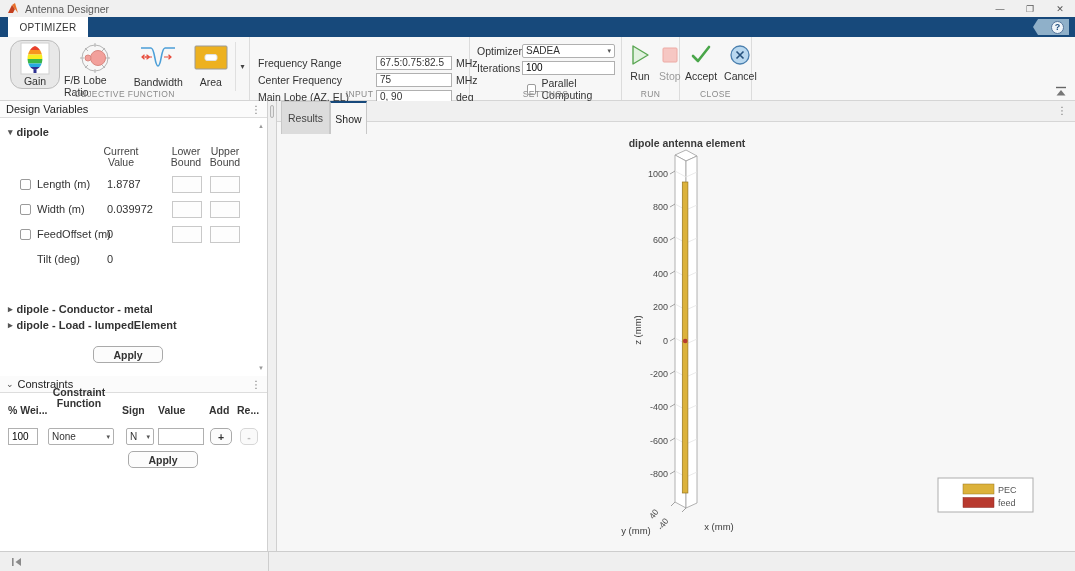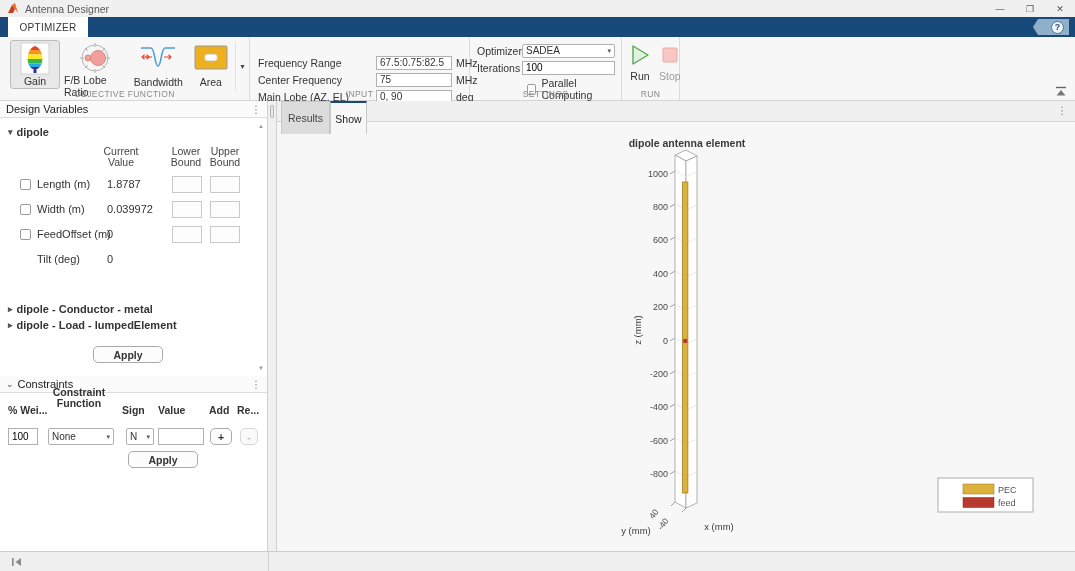--- a/index.html
+++ b/index.html
@@ -18,21 +18,21 @@
   .tab-optimizer{position:absolute;left:8px;top:0;width:80px;height:20px;background:#fff;display:flex;align-items:center;justify-content:center;font-size:10px;letter-spacing:.3px;color:#333}
   .help-btn{position:absolute;right:6px;top:2px;width:36px;height:16px;background:#8fb0c9;clip-path:polygon(14% 0,100% 0,100% 100%,14% 100%,0 50%);display:flex;align-items:center;justify-content:flex-end;padding-right:5px}
   .help-circle{width:13px;height:13px;border-radius:50%;background:#eef4f9;border:1px solid #54749a;color:#1d4c7c;font-weight:bold;font-size:9px;display:flex;align-items:center;justify-content:center}
 
   
   .ribbon{position:absolute;left:0;top:37px;width:1075px;height:64px;background:#f7f7f7;border-bottom:1px solid #d5d5d5}
   .rsection{position:absolute;top:0;height:63px;border-right:1px solid #dcdcdc}
   .rsection-label{position:absolute;bottom:1px;left:0;right:0;text-align:center;font-size:8.5px;color:#8a8a8a;letter-spacing:.4px}
   .sec-objective{left:0;width:250px;display:flex;align-items:flex-start;padding:3px 0 0 10px}
   .obj-btn{height:49px;display:flex;flex-direction:column;align-items:center;justify-content:space-between;padding:2px 4px 1px 4px;font-size:10.5px}
-  .obj-btn.selected{background:#e8e8e8;border:1px solid #bdbdbd;border-radius:3px}
+  .obj-btn.selected{background:#e8e8e8;border:1px solid #bdbdbd;border-radius:12px}
   .obj-icon{width:40px;height:32px;display:flex;align-items:center;justify-content:center}
   .obj-caret{width:16px;height:49px;margin-top:2px;display:flex;align-items:center;justify-content:center;border-left:1px solid #e0e0e0;color:#444;font-size:8px}
   .sec-input{left:250px;width:220px;padding:18px 6px 0 8px}
   .input-row{display:flex;align-items:center;height:15px;margin-bottom:2px}
   .input-row .lbl{flex:0 0 118px;font-size:10.5px}
   .input-row input{width:76px;height:14px;border:1px solid #b0b0b0;font-size:10px;padding:0 3px;font-family:inherit;color:#333}
   .unit{margin-left:4px;font-size:10.5px}
   .sec-settings{left:470px;width:152px;padding:6px 6px 0 7px}
   .set-row{display:flex;align-items:center;height:15px;margin-bottom:2px}
   .set-row .lbl{flex:0 0 45px;font-size:10.5px}
@@ -221,20 +221,36 @@
       </div>
       <div class="icon-btn">
         <svg width="18" height="24" viewBox="0 0 18 24">
           <rect x="2" y="5" width="14" height="14" fill="#f6c7c3" stroke="#edaaa4" rx="1"></rect>
         </svg>
         <span class="dis">Stop</span>
       </div>
       <div class="rsection-label">RUN</div>
     </div>
 
+    <div class="rsection sec-close">
+      <div class="icon-btn">
+        <svg width="24" height="24" viewBox="0 0 24 24">
+          <path d="M4,13 L9,18 L20,4" fill="none" stroke="#4aa64a" stroke-width="2.6" stroke-linecap="round" stroke-linejoin="round"></path>
+        </svg>
+        <span>Accept</span>
+      </div>
+      <div class="icon-btn">
+        <svg width="22" height="24" viewBox="0 0 22 24">
+          <circle cx="11" cy="12" r="9" fill="#b9d8ef" stroke="#4a7fae" stroke-width="1.3"></circle>
+          <path d="M7.5,8.5 L14.5,15.5 M14.5,8.5 L7.5,15.5" stroke="#26517c" stroke-width="1.6"></path>
+        </svg>
+        <span>Cancel</span>
+      </div>
+      <div class="rsection-label">CLOSE</div>
+    </div>
 
     <svg class="collapse-ribbon" viewBox="0 0 14 11">
       <line x1="2" y1="1.5" x2="12" y2="1.5" stroke="#666" stroke-width="1.4"></line>
       <polygon points="7,4 11.5,9.5 2.5,9.5" fill="#777"></polygon>
     </svg>
   </div>
 
   <div class="left-panel">
 
     <div class="panel-header" style="top:0">

